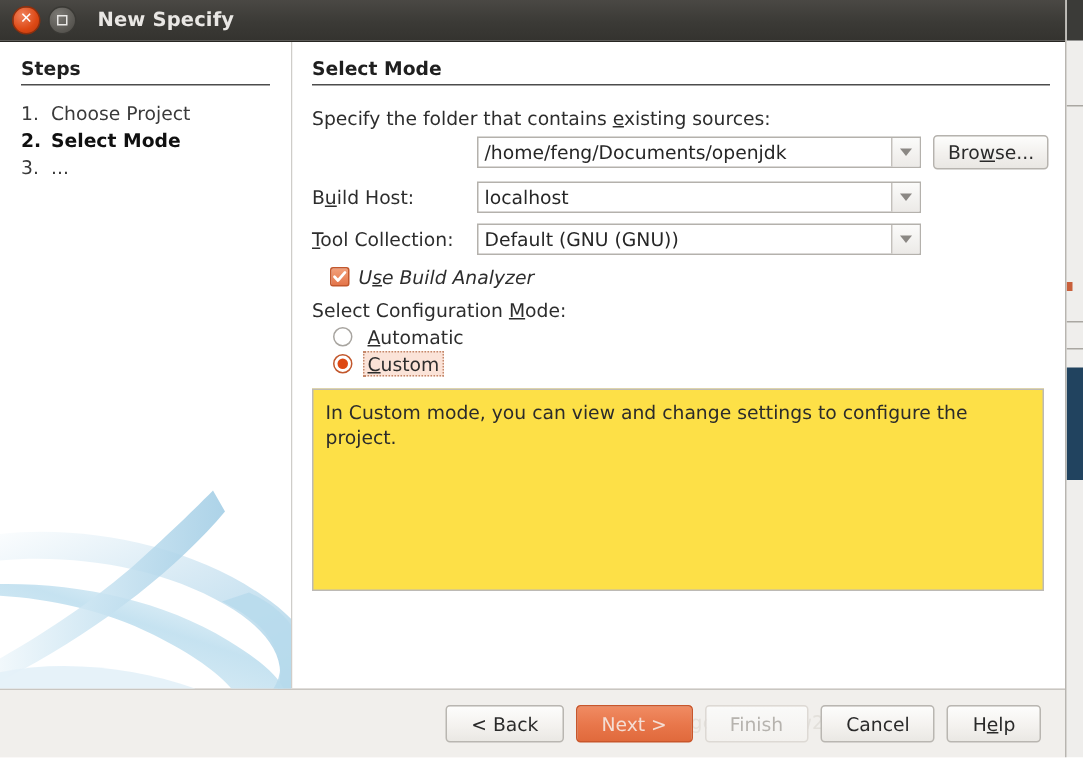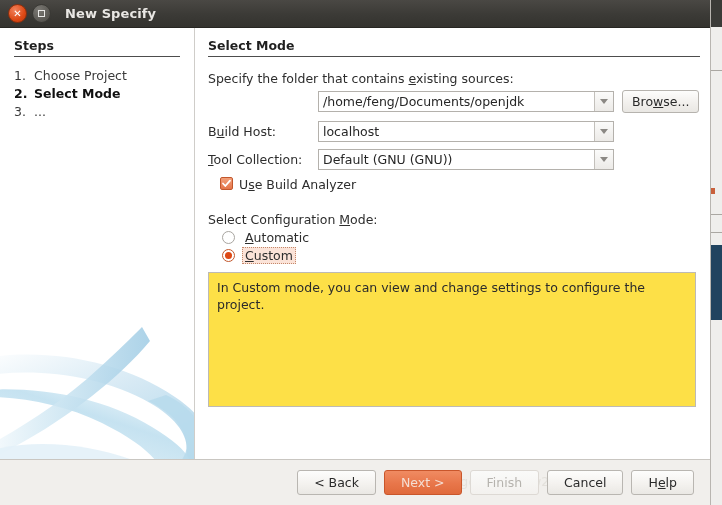--- a/index.html
+++ b/index.html
@@ -243,22 +243,23 @@
     display: inline-flex;
     align-items: center;
     justify-content: center;
     box-sizing: border-box;
     white-space: nowrap;
   }
 
   
   .checkrow {
     display: flex;
-    align-items: flex-start;
+    align-items: center;
     margin: 6px 0 6px 12px;
+    font-style: italic;
   }
   .checkbox {
     width: 13px; height: 13px;
     border-radius: 2px;
     background: linear-gradient(to bottom, #f2a07a 0%, #e4754a 100%);
     border: 1px solid #c2572c;
     box-sizing: border-box;
     position: relative;
     flex: 0 0 13px;
     margin-right: 6px;
@@ -480,21 +481,21 @@
 
       <div class="checkrow">
         <div class="checkbox">
           <svg width="11" height="11" viewBox="0 0 11 11">
             <path d="M2,5.5 L4.3,8 L9,2.6" stroke="#ffffff" stroke-width="1.8" fill="none" stroke-linecap="round" stroke-linejoin="round"></path>
           </svg>
         </div>
         <span class="lbl"><span>U</span><u class="mn">s</u><span>e Build Analyzer</span></span>
       </div>
 
-      <div class="row" style="margin-bottom:3px; margin-top:20px;">
+      <div class="row" style="margin-bottom:3px; margin-top:7px;">
         <span class="lbl"><span>Select Configuration </span><u class="mn">M</u><span>ode:</span></span>
       </div>
 
       <div class="radiorow">
         <div class="radio"></div>
         <span class="radiolabel"><u class="mn">A</u><span>utomatic</span></span>
       </div>
 
       <div class="radiorow">
         <div class="radio sel">

